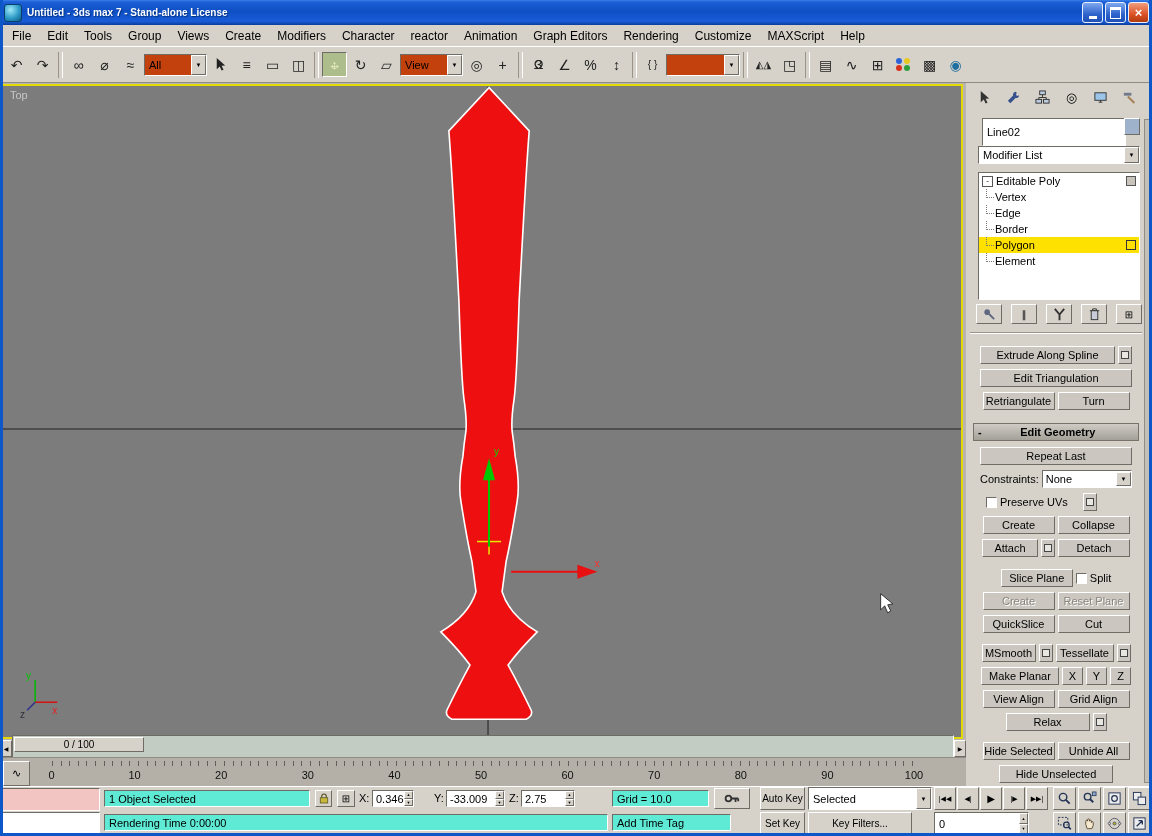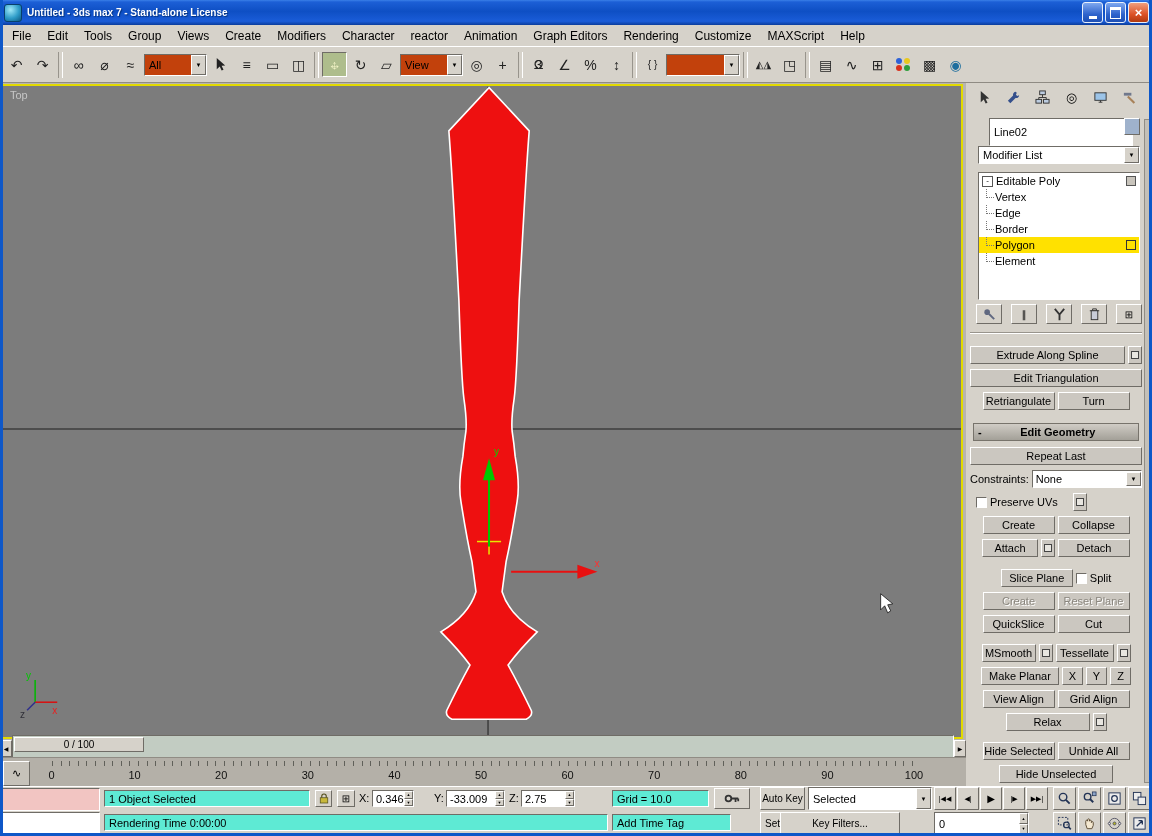--- a/index.html
+++ b/index.html
@@ -66,21 +66,21 @@
 .srow.child{padding-left:16px}
 .tree{position:absolute;left:7px;top:0;width:7px;height:8px;border-left:1px dotted #777;border-bottom:1px dotted #777}
 .expbox{width:9px;height:9px;border:1px solid #555;background:#fff;display:flex;align-items:center;justify-content:center;font-size:8px;line-height:1;margin-right:3px;box-sizing:content-box}
 .bulb{position:absolute;right:3px;top:3px;width:10px;height:10px;border:1px solid #555;background:#C8C4BC;box-sizing:border-box}
 .srow.sel{background:#FFE100}
 .srow.sel .bulb{background:#FFE100;border-color:#333}
 .stools{position:absolute;left:10px;top:221px;width:166px;display:flex;justify-content:space-between}
 .stool{width:26px;height:20px;background:#D6D2CA;border:1px solid;border-color:#fff #6F6C66 #6F6C66 #fff;display:flex;align-items:center;justify-content:center;font-size:10px;box-sizing:border-box}
 .cpdiv{position:absolute;left:4px;top:249px;width:172px;border-top:1px solid #98948C;border-bottom:1px solid #fff}
 .roll{position:absolute;left:2px;top:258px;width:176px}
-.prow{display:flex;justify-content:center;align-items:center;gap:3px;margin:5px 2px}
+.prow{display:flex;justify-content:center;align-items:center;gap:3px;margin:5px 12px}
 .pbtn{height:16px;background:#CBC7C0;border:1px solid;border-color:#fff #6F6C66 #6F6C66 #fff;display:flex;align-items:center;justify-content:center;font-size:11px;padding:0 2px;box-sizing:content-box;white-space:nowrap}
 .full{flex:1}
 .half{width:66px;flex:none}
 .xyz{width:15px;flex:none}
 .sqb{width:12px;height:16px;background:#CBC7C0;border:1px solid;border-color:#fff #6F6C66 #6F6C66 #fff;display:flex;align-items:center;justify-content:center;flex:none}
 .sqb i{width:6px;height:6px;border:1px solid #444;background:#E8E6E0}
 .hdr{height:16px;background:linear-gradient(#D0CCC5,#A3A098);border:1px solid #77736B;display:flex;align-items:center;font-weight:bold;font-size:11px;margin:13px 5px 6px;padding:0 4px}
 .htext{flex:1;text-align:center}
 .dis{color:#8B877F;text-shadow:1px 1px 0 #fff}
 .cb{width:11px;height:11px;background:#fff;border:1px solid;border-color:#6F6C66 #fff #fff #6F6C66;flex:none;box-sizing:border-box}
@@ -275,21 +275,21 @@
             <path d="M6 13h4M8 11v2" stroke="#333" fill="none"></path>
           </svg>
       </span>
       <span class="tab">
         <svg class="nvg" viewBox="0 0 16 16">
             <rect x="2" y="3" width="8" height="3" fill="#70788C"></rect>
             <path d="M7 6l7 7-1.6 1.6L5.4 7.6z" fill="#A8825A"></path>
           </svg>
       </span>
     </div>
-    <span class="fld wfld" style="left:23px;top:35px;width:144px;height:28px">
+    <span class="fld wfld" style="left:16px;top:35px;width:144px;height:28px">
       <span>Line02</span>
     </span>
     <span class="swatch"></span>
     <span class="fld wfld" style="left:12px;top:63px;width:162px;height:18px;padding:0">
       <span style="flex:1;padding:0 4px">Modifier List</span>
       <span class="dda" style="height:16px">▼</span>
     </span>
 
     <div class="stack">
       <div class="srow">
@@ -523,21 +523,21 @@
         </svg>
     </span>
 
     <span class="fld" style="left:104px;top:27px;width:504px;height:17px">
       <span>Rendering Time  0:00:00</span>
     </span>
     <span class="fld" style="left:612px;top:27px;width:119px;height:17px">
       <span>Add Time Tag</span>
     </span>
     <span class="btn" style="left:760px;top:25px;width:45px;height:23px">Set Key</span>
-    <span class="btn" style="left:780px;top:25px;width:120px;height:23px">Key Filters...</span>
+    <span class="btn" style="left:808px;top:25px;width:104px;height:23px">Key Filters...</span>
     <span class="fld wfld" style="left:934px;top:25px;width:95px;height:23px;padding:0 0 0 4px">
       <span>0</span>
       <span class="spn">
           <i>▲</i>
           <i>▼</i>
         </span>
     </span>
 
     <span class="btn" style="left:1053px;top:25px;width:23px;height:23px">
       <svg class="nvg" viewBox="0 0 16 16">

